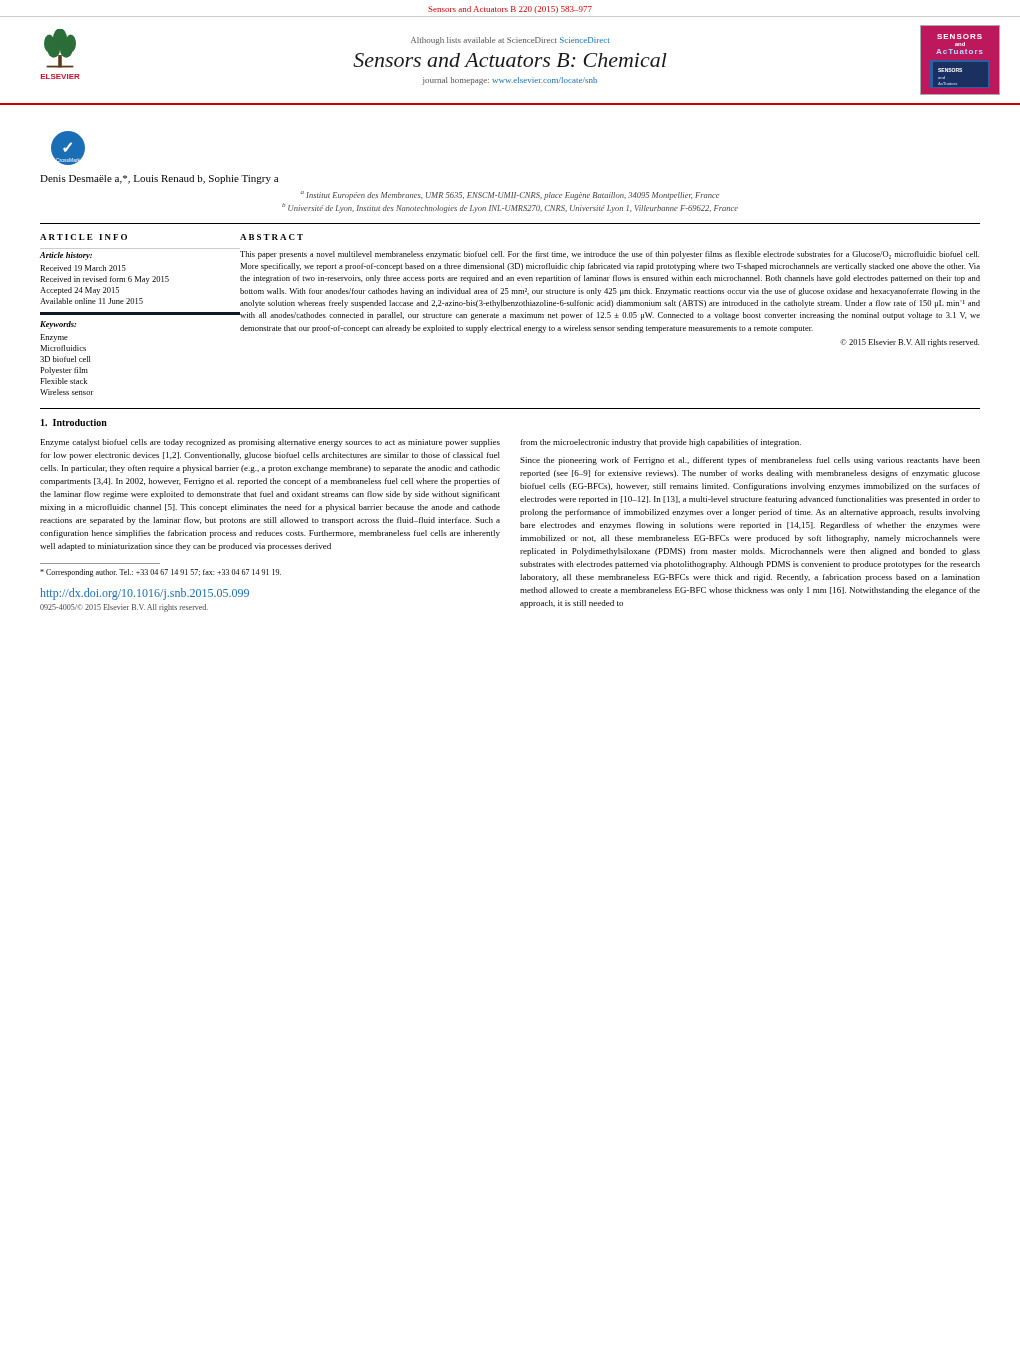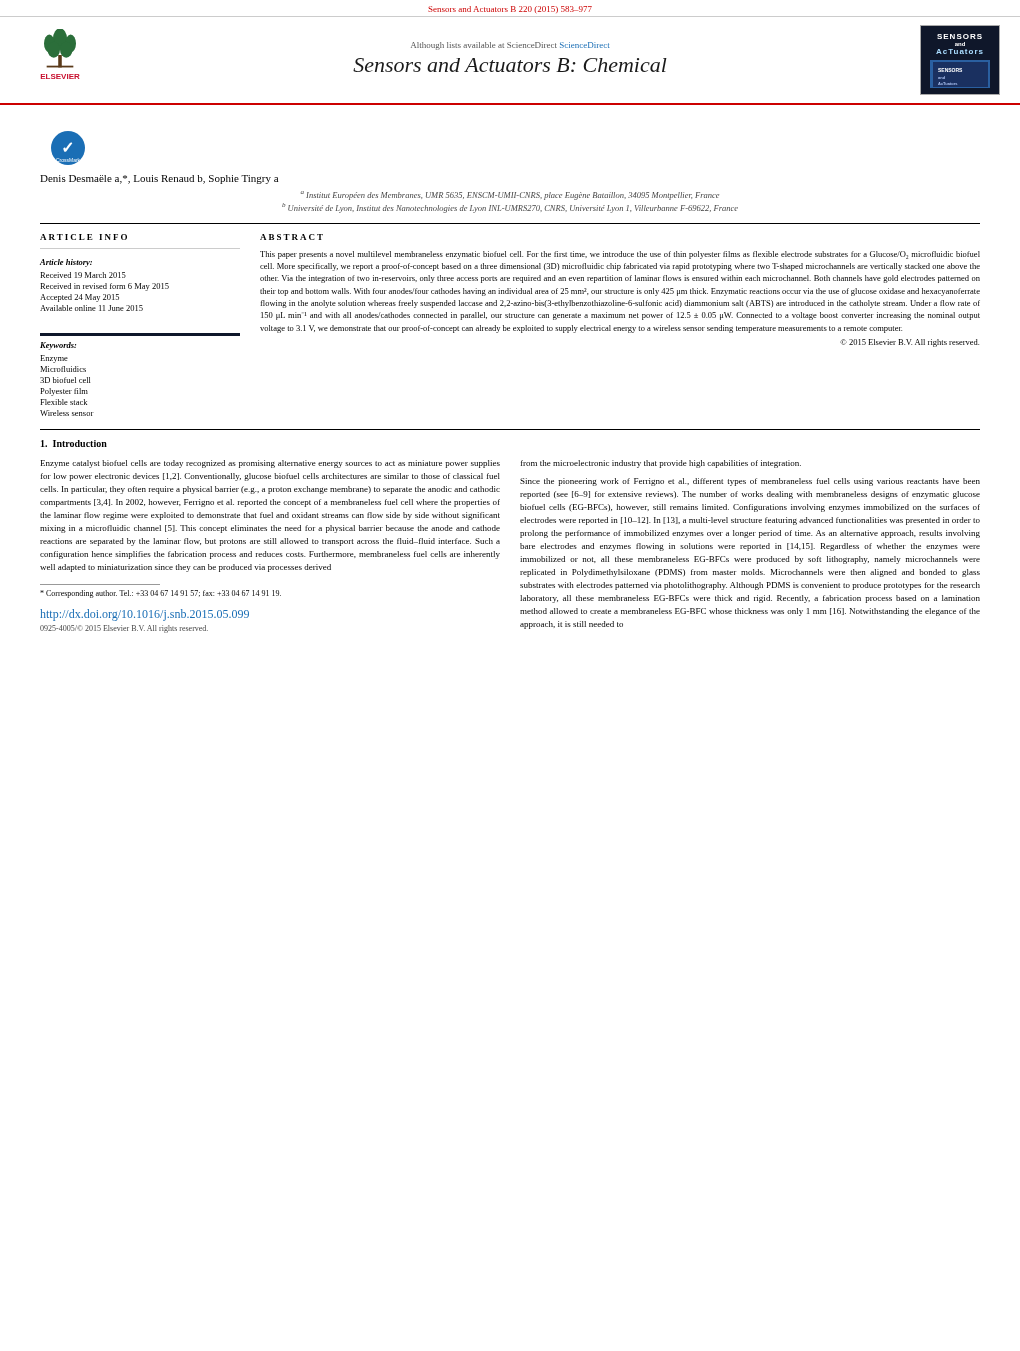--- a/index.html
+++ b/index.html
@@ -57,21 +57,21 @@
       flex-shrink: 0;
       text-align: right;
     }
     .elsevier-svg {
       width: 80px;
       height: 60px;
     }
     .sensors-logo-img {
       width: 80px;
       height: 70px;
-      background: #0f172a;
+      background: #be185d;
       display: inline-flex;
       flex-direction: column;
       align-items: center;
       justify-content: center;
       color: #fff;
       font-size: 7px;
       font-weight: bold;
       font-family: Arial, sans-serif;
       border: 1px solid #aaa;
     }
@@ -112,41 +112,40 @@
       color: #444;
       margin-bottom: 10px;
       font-style: italic;
       text-align: center;
     }
     .affil-item { margin-bottom: 1px; }
 
     
     .two-col {
       display: flex;
-      gap: 20px;
       border-top: 1px solid #000;
       padding-top: 8px;
       margin-bottom: 10px;
     }
     .article-info {
       width: 200px;
       flex-shrink: 0;
     }
     .article-info h3 {
       font-size: 9px;
       letter-spacing: 2px;
       text-transform: uppercase;
       font-weight: bold;
       margin-bottom: 6px;
       color: #000;
     }
     .article-info .history-section {
       border-top: 1px solid #ccc;
-      padding-top: 8px;
-      margin-bottom: 20px;
+      padding-top: 1px;
+      margin-bottom: 6px;
     }
     .article-info .history-label {
       font-size: 8.5px;
       font-style: italic;
       font-weight: bold;
       margin-bottom: 3px;
     }
     .article-info .history-item {
       font-size: 8.5px;
       margin-bottom: 1px;
@@ -270,20 +269,24 @@
     </svg>
   </div>
 
   <div class="journal-header-center">
     <div class="contents-line">
       <span>Although lists available at ScienceDirect</span>
       <a href="#"> ScienceDirect</a>
     </div>
     <div class="journal-title">
       <em>Sensors and Actuators B: Chemical</em>
+    </div>
+    <div class="homepage-line">
+      <span>journal homepage:</span>
+      <a href="#">www.elsevier.com/locate/snb</a>
     </div>
   </div>
 
   <div class="sensors-logo-box">
     <div class="sensors-logo-img">
       <div style="font-size:8px;letter-spacing:1px;">SENSORS</div>
       <div class="s-and">and</div>
       <div class="s-act" style="font-size:8px;letter-spacing:1px;">AcTuators</div>
       <div style="margin-top:4px; width:60px; height:28px; background:#2a5fa0; display:flex; align-items:center; justify-content:center;">
         <svg width="55" height="25" viewBox="0 0 55 25">

